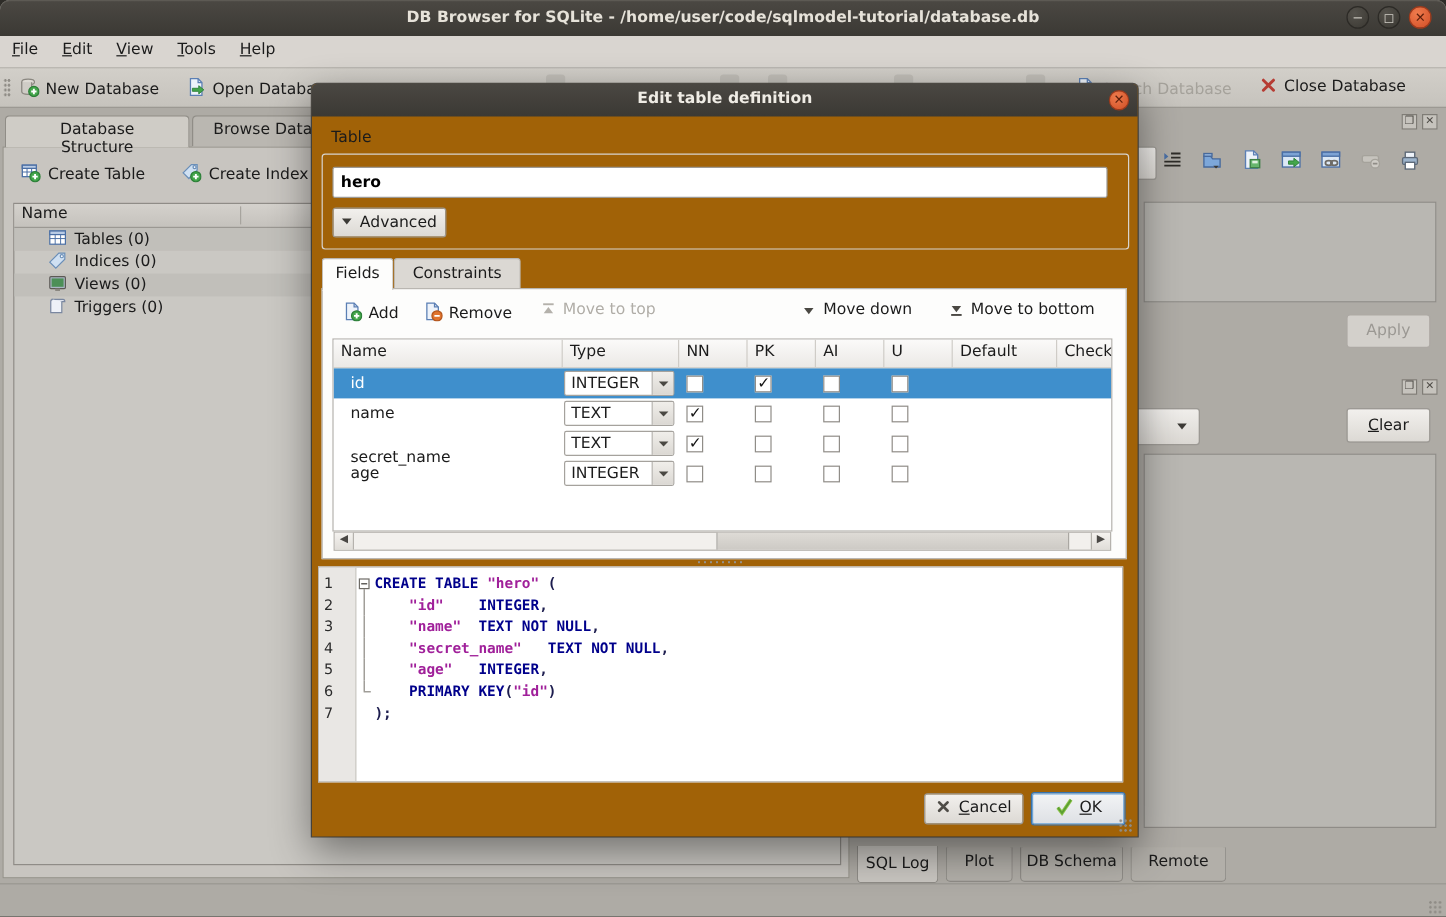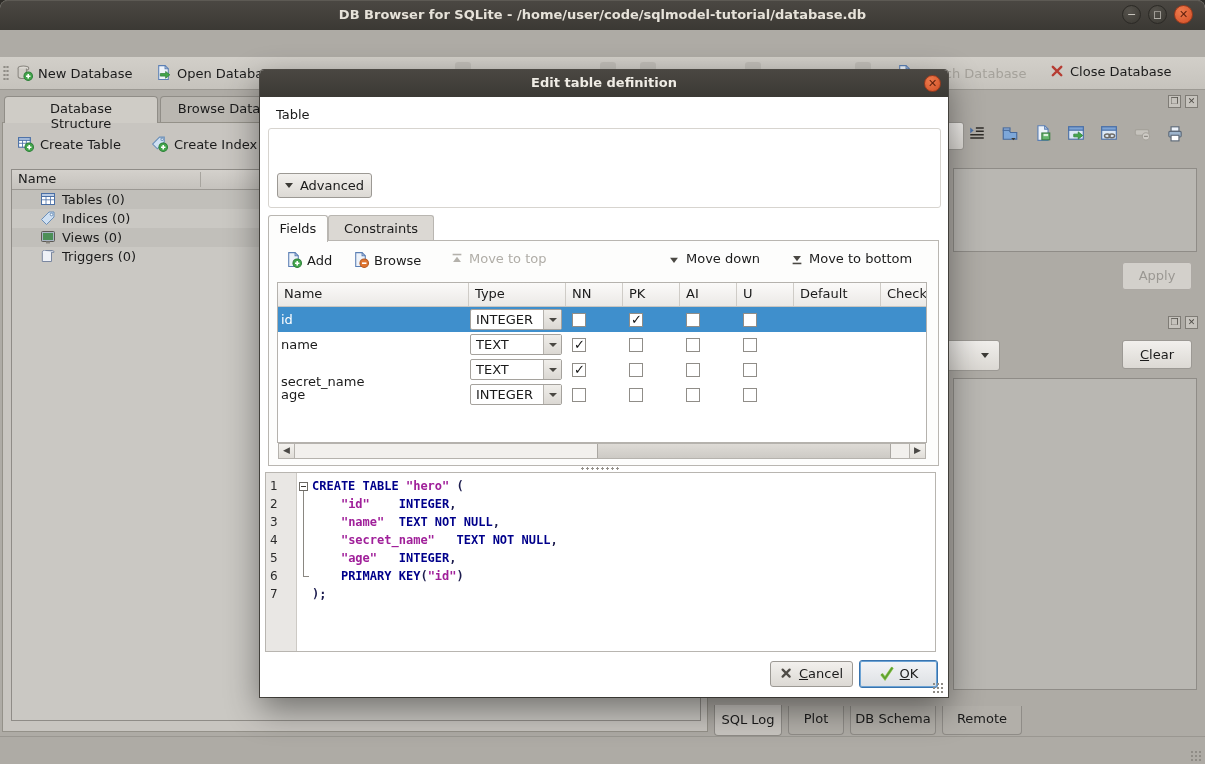--- a/index.html
+++ b/index.html
@@ -53,21 +53,21 @@
   .gbtn.disabled{background:#d3d0cb;color:#9b9893;border-color:#ada9a4;}
   .dock-ic{top:124px;width:20px;height:20px;}
   .btab{top:706px;height:29px;box-sizing:border-box;border:1px solid #8f8c87;border-top:none;border-radius:0 0 4px 4px;
     background:#b2afa9;padding:5px 0 0 0;text-align:center;}
   .btab.active{background:#c9c6c1;height:31px;top:705px;padding-top:7px;}
   #statusbar{left:0;top:736px;width:1205px;height:28px;border-top:1px solid #9a9791;}
   .grip{width:12px;height:12px;
     background:radial-gradient(circle,#8f8c86 1px,transparent 1.2px);background-size:4px 4px;}
 
   
-  #dialog{left:260px;top:70px;width:688px;height:627px;background:#ffffff;z-index:10;
+  #dialog{left:260px;top:70px;width:688px;height:627px;background:#a16207;z-index:10;
     box-shadow:0 12px 34px rgba(0,0,0,.45), 0 0 0 1px #55524c;border-radius:4px 4px 0 0;}
   #dlg-titlebar{left:0;top:0;width:688px;height:27px;background:linear-gradient(#4a4742,#3b3934);border-radius:4px 4px 0 0;}
   #dlg-titlebar .title{width:100%;text-align:center;line-height:26px;color:#efece5;font-weight:bold;}
   #dlg-close{right:7px;top:5px;width:17px;height:17px;border-radius:50%;
     background:radial-gradient(circle at 35% 30%,#ee7a4c,#d05026);border:1px solid #9d3a1c;box-sizing:border-box;
     color:#5d1f0c;font-weight:bold;font-size:11px;line-height:15px;text-align:center;}
   #dlg-groupbox{left:8px;top:58px;width:671px;height:78px;border:1px solid #d7d4cf;border-radius:3px;}
   #tbl-name-input{left:17px;top:69px;width:646px;height:26px;border:1px solid #9c9994;border-radius:2px;background:#fff;
     font-weight:bold;font-family:inherit;font-size:13px;padding:0 6px;box-sizing:border-box;}
   #advanced-btn{left:17px;top:103px;width:95px;height:25px;line-height:23px;}
@@ -79,21 +79,21 @@
   #fields-panel{left:8px;top:170px;width:671px;height:226px;background:#fdfdfc;border:1px solid #b9b6b1;box-sizing:border-box;z-index:2;}
   .ftb-item{position:absolute;top:10px;height:22px;white-space:nowrap;}
   .ftb-item .ic{display:inline-block;vertical-align:-3px;margin-right:5px;}
   .ftb-item.disabled{color:#b0ada7;}
 
   #grid{left:17px;top:212px;width:650px;height:161px;border:1px solid #b5b2ad;box-sizing:border-box;background:#fff;
     overflow:hidden;z-index:3;}
   #grid-header{display:flex;height:23px;background:linear-gradient(#fbfaf9,#ebe9e6);border-bottom:1px solid #c9c6c1;}
   #grid-header .hc{box-sizing:border-box;border-right:1px solid #cfccc7;padding:3px 0 0 6px;overflow:hidden;white-space:nowrap;flex:none;}
   .grow{display:flex;height:25px;align-items:center;}
-  .grow .gc{box-sizing:border-box;padding-left:3px;overflow:visible;white-space:nowrap;flex:none;}
+  .grow .gc{box-sizing:border-box;padding-left:14px;overflow:visible;white-space:nowrap;flex:none;}
   .grow.selected{background:#3f8fcc;color:#fff;}
   .combo{width:92px;height:21px;background:#fff;border:1px solid #a5a29d;border-radius:2px;box-sizing:border-box;
     position:relative;color:#1b1b1b;line-height:19px;padding-left:5px;}
   .combo .arrow{position:absolute;right:0;top:0;width:17px;height:19px;background:linear-gradient(#f0eeea,#dbd8d3);
     border-left:1px solid #b5b2ad;}
   .combo .arrow::after{content:"";position:absolute;left:5px;top:8px;width:0;height:0;
     border-left:4px solid transparent;border-right:4px solid transparent;border-top:4px solid #4a4843;}
   .cb{width:14px;height:14px;background:#fff;border:1px solid #908d88;box-sizing:border-box;margin-left:6px;position:relative;}
   .cb.checked::after{content:"✓";position:absolute;left:1px;top:-2px;color:#111;font-weight:bold;font-size:13px;}
 
@@ -130,20 +130,21 @@
 
 <div id="win">
 
   <div id="titlebar" class="abs">
     <div class="title">DB Browser for SQLite - /home/user/code/sqlmodel-tutorial/database.db</div>
     <div class="winbtn abs" style="right:64px;">−</div>
     <div class="winbtn abs" style="right:38px;">◻</div>
     <div class="winbtn close abs" style="right:12px;">✕</div>
   </div>
 
+  <div id="menubar" class="abs"><div class="menu-item"><u>F</u>ile</div><div class="menu-item"><u>E</u>dit</div><div class="menu-item"><u>V</u>iew</div><div class="menu-item"><u>T</u>ools</div><div class="menu-item"><u>H</u>elp</div></div>
 
   <div id="toolbar" class="abs">
     <div class="tb-handle abs"></div>
   <div class="tb-item" style="left: 16px;"><span class="ic"><svg width="17" height="17" viewBox="0 0 16 16">
             <ellipse cx="7" cy="4" rx="5" ry="2.2" fill="#dddad4" stroke="#8a8780"></ellipse>
             <path d="M2 4v7.5c0 1.2 2.2 2.2 5 2.2 1 0 2-.14 2.8-.38V4.3" fill="#cfccc6" stroke="#8a8780"></path>
             <circle cx="11.5" cy="11.5" r="4" fill="#43a64b" stroke="#2c7f38"></circle>
             <path d="M11.5 9.4v4.2M9.4 11.5h4.2" stroke="#fff" stroke-width="1.5"></path>
           </svg></span><span>New Database</span></div>
       <div class="tb-item" style="left: 155px;"><span class="ic"><svg width="17" height="17" viewBox="0 0 16 16">
@@ -273,38 +274,39 @@
   </div>
 
   <div id="dialog" class="abs">
     <div id="dlg-titlebar" class="abs">
       <div class="title">Edit table definition</div>
     </div>
     <div id="dlg-close" class="abs">✕</div>
 
     <div class="abs" style="left:16px;top:37px;">Table</div>
     <div id="dlg-groupbox" class="abs"></div>
+    <input id="tbl-name-input" class="abs" value="hero" style="">
     <div id="advanced-btn" class="gbtn abs">
       <span class="tri"></span><span>Advanced</span>
     </div>
 
     <div id="dlg-tabs"></div>
     <div id="fields-panel" class="abs">
         <div class="ftb-item" style="left: 16px;"><span class="ic"><svg width="17" height="17" viewBox="0 0 16 16">
               <path d="M3.5 1.5h6l3 3v10h-9z" fill="#eef3fa" stroke="#5b7fb4"></path>
               <path d="M9.5 1.5v3h3" fill="none" stroke="#5b7fb4"></path>
               <circle cx="11.5" cy="11.5" r="4" fill="#43a64b" stroke="#2c7f38"></circle>
               <path d="M11.5 9.4v4.2M9.4 11.5h4.2" stroke="#fff" stroke-width="1.5"></path>
             </svg></span><span>Add</span></div>
         <div class="ftb-item" style="left: 83px;"><span class="ic"><svg width="17" height="17" viewBox="0 0 16 16">
               <path d="M3.5 1.5h6l3 3v10h-9z" fill="#eef3fa" stroke="#5b7fb4"></path>
               <path d="M9.5 1.5v3h3" fill="none" stroke="#5b7fb4"></path>
               <circle cx="11.5" cy="11.5" r="4" fill="#e0742f" stroke="#b3561d"></circle>
               <path d="M9.4 11.5h4.2" stroke="#fff" stroke-width="1.5"></path>
-            </svg></span><span>Browse</span></div>
+            </svg></span><span>Remove</span></div>
         <div class="ftb-item disabled" style="left: 181px;"><span class="ic"><svg width="14" height="14" viewBox="0 0 16 16">
               <rect x="3" y="2" width="10" height="1.8" fill="#b4b1ab"></rect>
               <path d="M8 5.5l4.5 6h-9z" fill="#b4b1ab"></path>
             </svg></span><span>Move to top</span></div>
         <div class="ftb-item disabled" style="left: 303px; margin-top: 37px;"><span class="ic"><svg width="14" height="14" viewBox="0 0 16 16">
               <path d="M8 3.5l4.5 6h-9z" fill="#b4b1ab"></path>
             </svg></span><span>Move up</span></div>
         <div class="ftb-item" style="left: 398px;"><span class="ic"><svg width="14" height="14" viewBox="0 0 16 16">
               <path d="M8 12.5l-4.5-6h9z" fill="#4a4843"></path>
             </svg></span><span>Move down</span></div>

